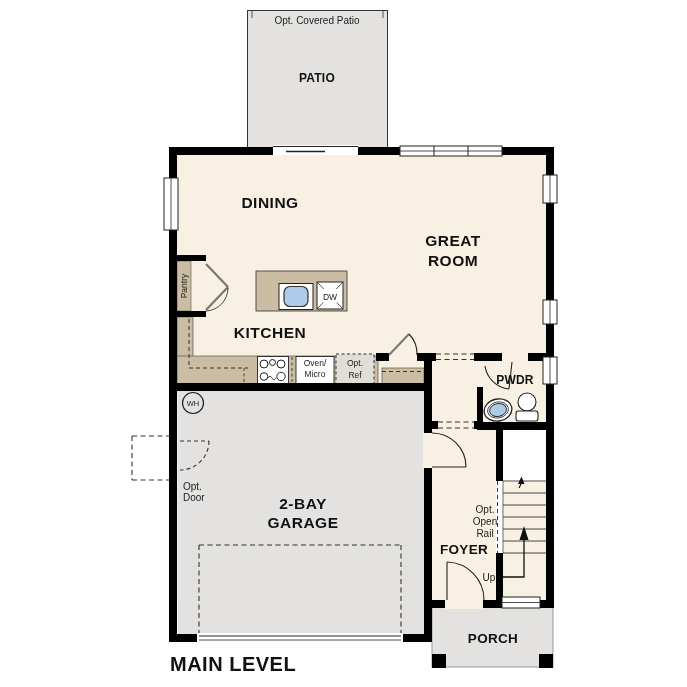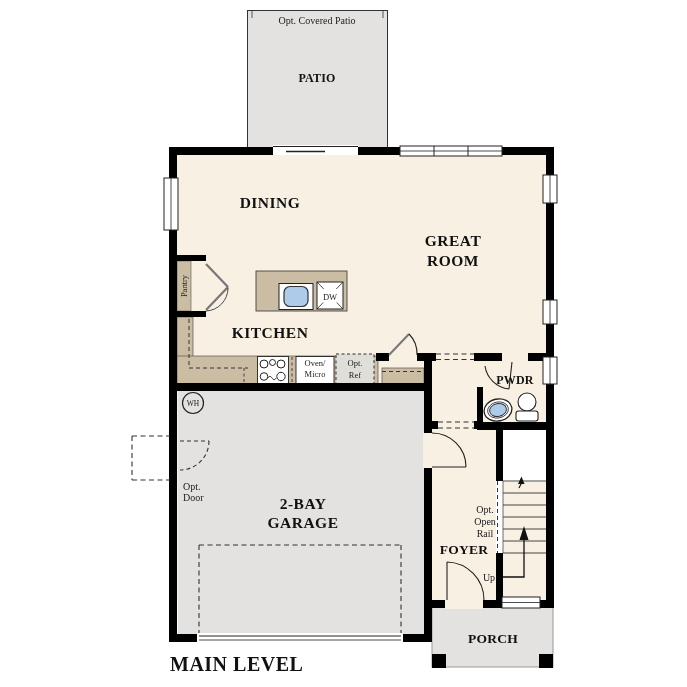--- a/index.html
+++ b/index.html
@@ -1,17 +1,17 @@
 <!DOCTYPE html>
 <html><head>
 <meta charset="utf-8">
 <style>
   html,body{margin:0;padding:0;background:#fff;}
   .stage{position:relative;width:687px;height:687px;background:#ffffff;overflow:hidden;
-         font-family:Liberation Serif, serif;}
+         font-family:Liberation Sans, sans-serif;}
   svg{position:absolute;left:0;top:0;}
   text{fill:#111111;}
   .room-lg{font-weight:bold;font-size:15.5px;letter-spacing:.5px;}
   .room-md{font-weight:bold;font-size:13.5px;letter-spacing:.3px;}
   .room-sm{font-weight:bold;font-size:12px;letter-spacing:.2px;}
   .title{font-weight:bold;font-size:20px;letter-spacing:.5px;}
   .ann{font-size:10px;fill:#222;}
   .ann-sm{font-size:8.5px;fill:#222;}
   .wh-txt{font-size:7.5px;fill:#222;}
   .mid{text-anchor:middle;}

